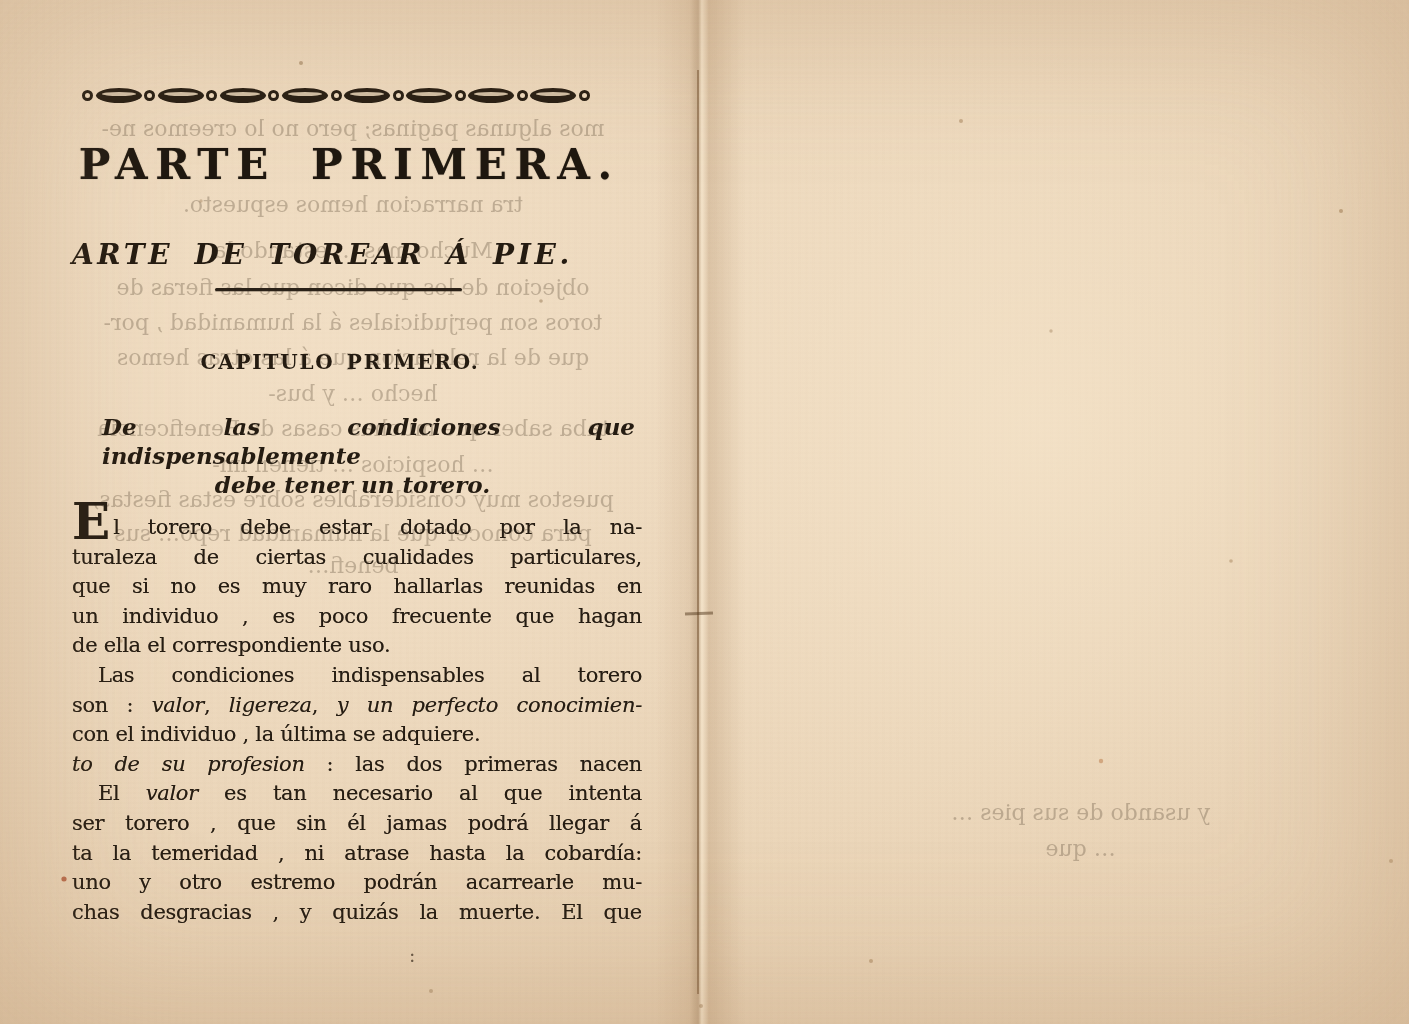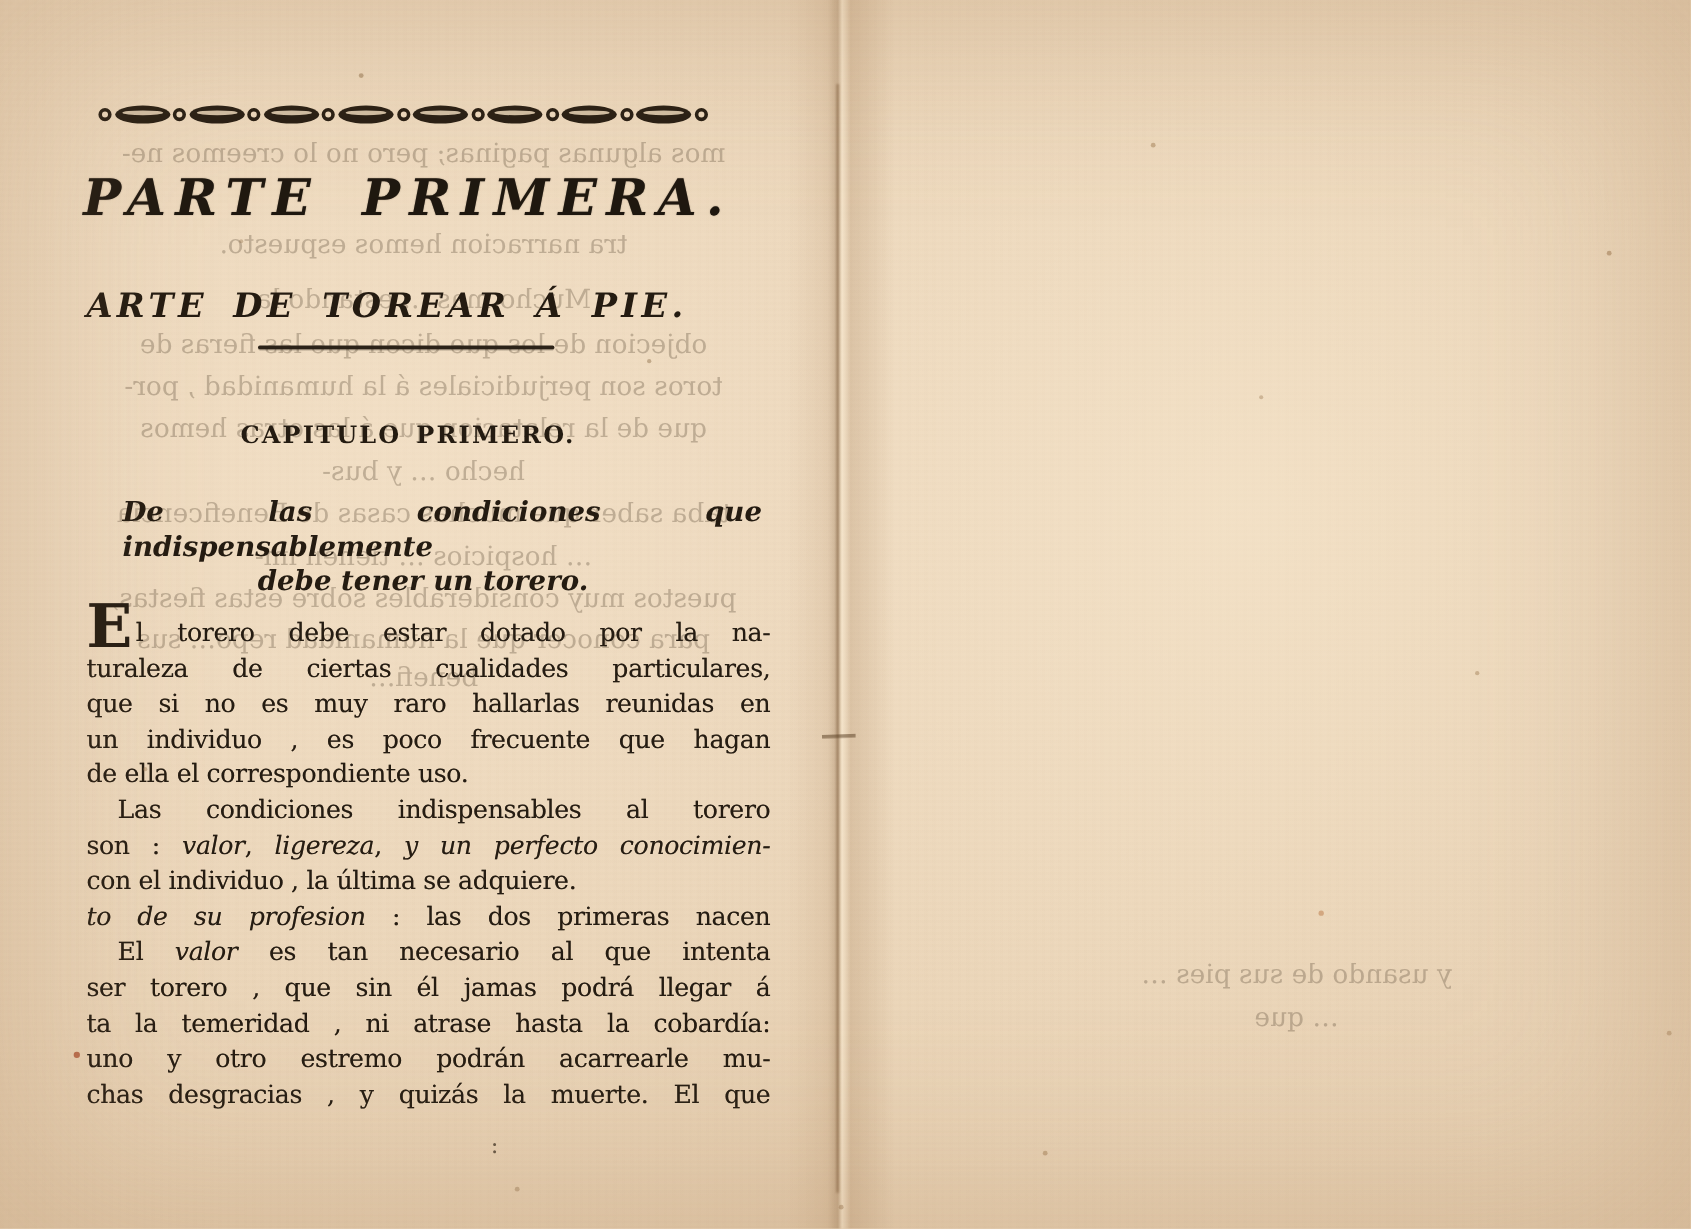--- a/index.html
+++ b/index.html
@@ -53,21 +53,21 @@
     display:flex;align-items:center;justify-content:space-between;}
   .orn-ring{width:11px;height:11px;border:3px solid #261d12;border-radius:50%;
     box-sizing:border-box;flex:none;}
   .orn-ellipse{position:relative;width:46px;height:15px;background:#261d12;
     border-radius:50%;flex:none;}
   .orn-ellipse i{position:absolute;left:6px;right:6px;top:4px;height:4px;
     background:rgba(238,218,190,0.85);border-radius:50%;}
   
   .part-title{position:absolute;left:60px;top:140px;width:560px;margin:0;
     font-size:42px;font-weight:bold;letter-spacing:0.185em;word-spacing:0.3em;
-    text-align:center;color:#1f1810;text-shadow:0 0 1px rgba(35,26,16,0.55);font-style:italic;}
+    text-align:right;color:#1f1810;text-shadow:0 0 1px rgba(35,26,16,0.55);}
   .subtitle{position:absolute;left:60px;top:226px;width:560px;margin:12px;
     font-size:28px;font-weight:bold;font-style:italic;letter-spacing:0.13em;
     word-spacing:0.28em;text-align:left;color:#241b11;}
   .rule{position:absolute;left:215px;top:288px;width:247px;height:3px;
     background:#2b2218;border-radius:2px;box-shadow:0 1px 0 rgba(43,34,24,0.3);}
   .chapter-title{position:absolute;left:60px;top:350px;width:560px;margin:0;
     font-size:20px;font-weight:600;letter-spacing:0.09em;word-spacing:0.18em;
     text-align:center;color:#241b11;}
   .chapter-subtitle{position:absolute;left:70px;top:412px;width:565px;
     font-style:italic;font-size:23px;line-height:29px;color:#241b11;font-weight:600;}

